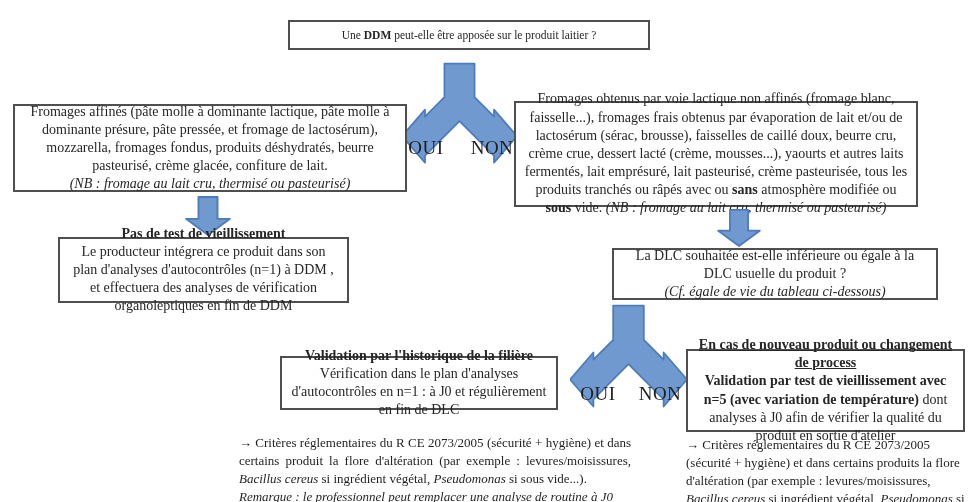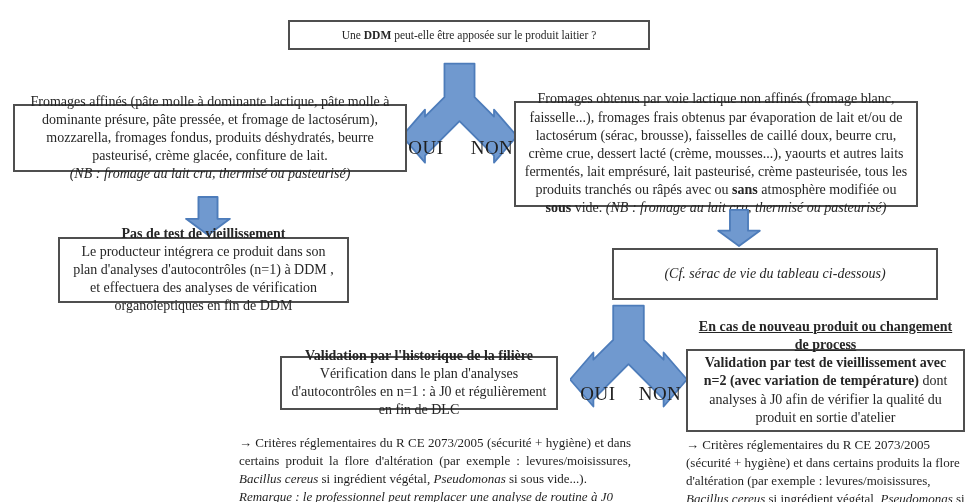--- a/index.html
+++ b/index.html
@@ -47,21 +47,21 @@
       <span>Une </span><span class="b">DDM</span><span> peut-elle être apposée sur le produit laitier ?</span>
     </div>
   </div>
 
   <svg class="fork" style="left:402px;top:57px;" width="115" height="114" viewBox="0 0 130 114">
     <path d="M48,0 L82,0 L82,38 L104,60 L104,52 L130,82 L104,112 L104,104 L65,65 L26,104 L26,112 L0,82 L26,52 L26,60 L48,38 Z"></path>
   </svg>
   <div class="branch-label" style="left:404px;top:137px;">OUI</div>
   <div class="branch-label" style="left:470px;top:137px;">NON</div>
 
-  <div class="box fs11" style="left:13px;top:104px;width:394px;height:68px;">
+  <div class="box fs11" style="left:13px;top:104px;width:394px;height:88px;">
     <div>Fromages affinés (pâte molle à dominante lactique, pâte molle à dominante présure, pâte pressée, et fromage de lactosérum), mozzarella, fromages fondus, produits déshydratés, beurre pasteurisé, crème glacée, confiture de lait.</div>
     <div class="i">(NB : fromage au lait cru, thermisé ou pasteurisé)</div>
   </div>
 
   <div class="box fs11" style="left:514px;top:101px;width:404px;height:106px;">
     <div>
       <span>Fromages obtenus par voie lactique non affinés (fromage blanc, faisselle...), fromages frais obtenus par évaporation de lait et/ou de lactosérum (sérac, brousse), faisselles de caillé doux, beurre cru, crème crue, dessert lacté (crème, mousses...), yaourts et autres laits fermentés, lait emprésuré, lait pasteurisé, crème pasteurisée, tous les produits tranchés ou râpés avec ou </span><span class="b">sans</span><span> atmosphère modifiée ou </span><span class="b">sous</span><span> vide. </span><span class="i">(NB : fromage au lait cru, thermisé ou pasteurisé)</span>
     </div>
   </div>
 
@@ -72,38 +72,39 @@
   <div class="box fs11" style="left:58px;top:237px;width:291px;height:66px;">
     <div class="b">Pas de test de vieillissement</div>
     <div>Le producteur intégrera ce produit dans son plan d'analyses d'autocontrôles (n=1) à DDM , et effectuera des analyses de vérification organoleptiques en fin de DDM</div>
   </div>
 
   <svg class="darrow" style="left:715px;top:209px;" width="48" height="38" viewBox="0 0 48 42">
     <path d="M14,1 L34,1 L34,24 L47,24 L24,41 L1,24 L14,24 Z"></path>
   </svg>
 
   <div class="box fs11" style="left:612px;top:248px;width:326px;height:52px;">
-    <div class="i">(Cf. sérac de vie du tableau ci-dessous)</div>
+    <div>La DLC souhaitée est-elle inférieure ou égale à la DLC usuelle du produit ?</div>
+    <div class="i">(Cf. égale de vie du tableau ci-dessous)</div>
   </div>
 
   <svg class="fork" style="left:570px;top:300px;" width="117" height="114" viewBox="0 0 130 114">
     <path d="M48,0 L82,0 L82,38 L104,60 L104,52 L130,82 L104,112 L104,104 L65,65 L26,104 L26,112 L0,82 L26,52 L26,60 L48,38 Z"></path>
   </svg>
   <div class="branch-label" style="left:576px;top:383px;">OUI</div>
   <div class="branch-label" style="left:638px;top:383px;">NON</div>
 
   <div class="box fs11" style="left:280px;top:356px;width:278px;height:54px;">
     <div class="b">Validation par l'historique de la filière</div>
     <div>Vérification dans le plan d'analyses d'autocontrôles en n=1 : à J0 et régulièrement en fin de DLC</div>
   </div>
 
-  <div class="box fs11" style="left:686px;top:349px;width:279px;height:83px;justify-content:flex-end;">
+  <div class="box fs11" style="left:686px;top:349px;width:279px;height:83px;">
     <div class="b u">En cas de nouveau produit ou changement de process</div>
     <div>
-      <span class="b">Validation par test de vieillissement avec n=2 (avec variation de température)</span><span> dont analyses à J0 afin de vérifier la qualité du produit en sortie d'atelier</span>
+      <span class="b">Validation par test de vieillissement avec n=5 (avec variation de température)</span><span> dont analyses à J0 afin de vérifier la qualité du produit en sortie d'atelier</span>
     </div>
   </div>
 
   <div class="note" style="left:239px;top:434px;width:392px;">
     <p class="just">
       <span>→ Critères réglementaires du R CE 2073/2005 (sécurité + hygiène) et dans certains produit la flore d'altération (par exemple : levures/moisissures, </span><span class="i">Bacillus cereus</span><span> si ingrédient végétal, </span><span class="i">Pseudomonas</span><span> si sous vide...).</span>
     </p>
     <p>
       <span class="i u">Remarque :</span><span class="i"> le professionnel peut remplacer une analyse de routine à J0 par une analyse à J final.</span>
     </p>

